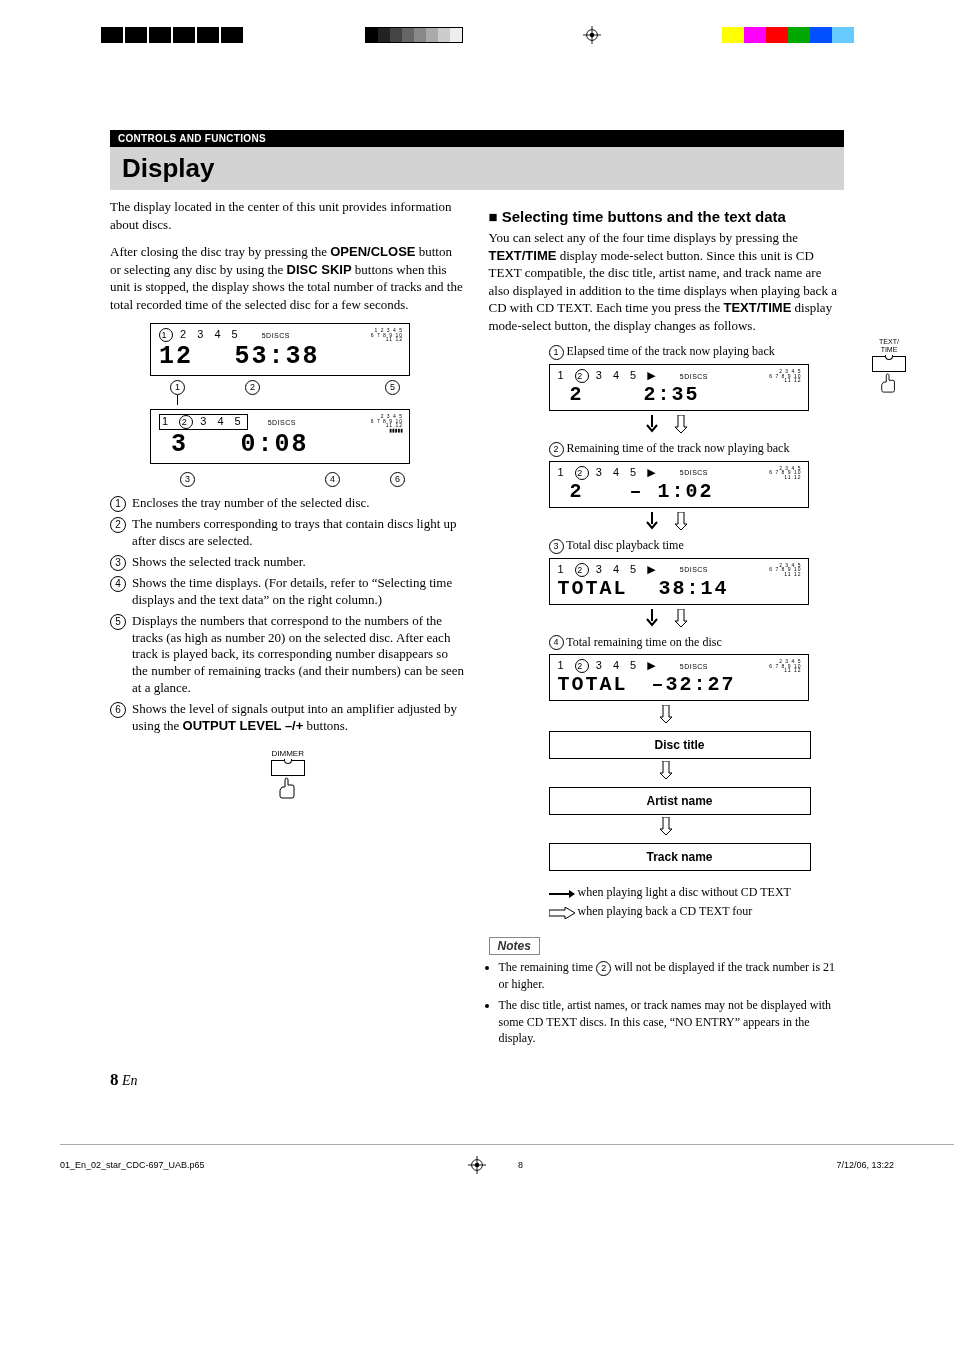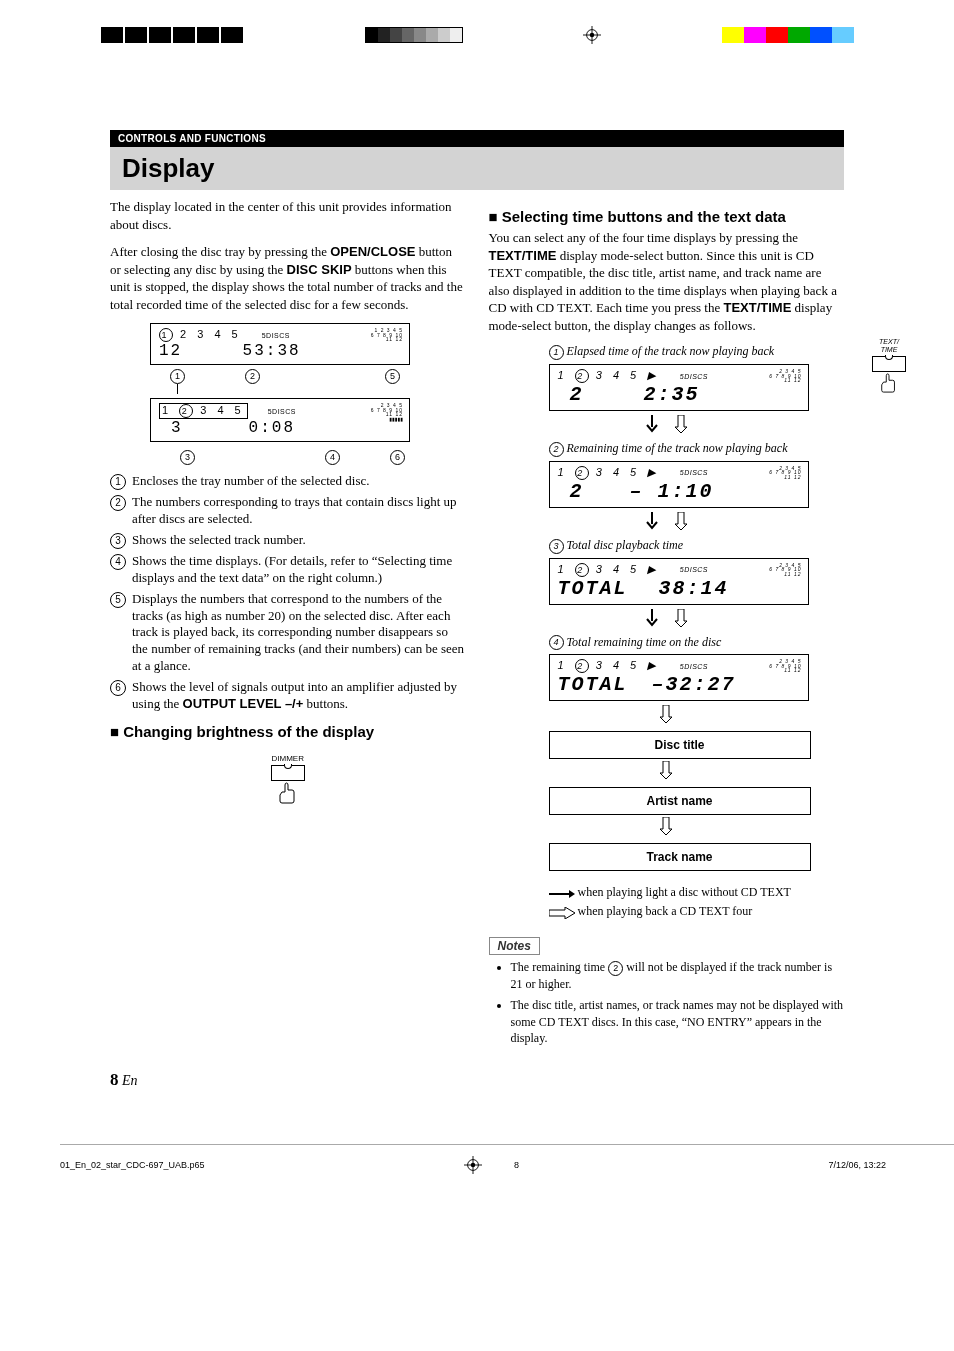--- a/index.html
+++ b/index.html
@@ -85,21 +85,21 @@
     width: 260px;
     box-sizing: border-box;
     position: relative;
   }
   .lcd-row1 { display:flex; align-items:center; gap: 20px; font-size:10px; }
   .lcd-discs { letter-spacing: 4px; font-size:11px;}
   .lcd-circled { border: 1px solid #000; border-radius: 50%; display:inline-block; width:12px; height:12px; line-height:12px; text-align:center; font-size:9px;}
   .lcd-label { font-size: 7px; letter-spacing:0.5px;}
   .lcd-small-grid { font-size: 5px; line-height:0.9; letter-spacing:1px; text-align:right; position:absolute; right:6px; top:4px;}
   .lcd-row2 { display:flex; align-items:baseline; justify-content:space-between;}
-  .seven-seg { font-family: "Courier New", monospace; font-size: 16px; letter-spacing:2px; font-weight:normal;}
+  .seven-seg { font-family: "Courier New", monospace; font-size: 25px; letter-spacing:2px; font-weight:bold;}
   .seven-seg-sm { font-family: "Courier New", monospace; font-size: 20px; letter-spacing:2px; font-weight:bold;}
   ol.circled {
     list-style: none;
     padding: 0;
     margin: 8px 0;
     counter-reset: item;
   }
   ol.circled > li {
     counter-increment: item;
     padding-left: 22px;
@@ -151,21 +151,20 @@
     background:#fff;
   }
   .hand {
     font-size: 20px;
     text-align:center;
     line-height:1;
   }
   .time-block {
     margin: 4px 0 4px 60px;
     position: relative;
-    font-style: italic;
   }
   .time-label {
     margin: 0 0 2px 0;
     font-size:12px;
   }
   .down-arrows {
     text-align:center;
     margin: 4px 0;
   }
   .down-arrows svg { margin: 0 6px;}
@@ -207,35 +206,35 @@
   .legend div { margin: 4px 0;}
   .notes-title {
     font-family: Arial; font-weight:bold; font-style:italic;
     border:1px solid #888; color:#333;
     display:inline-block;
     padding:1px 8px;
     font-size:12px;
     margin: 14px 0 4px 0;
   }
   ul.notes {
-    margin:0 0 0 22px; padding:0;
+    margin:0 0 0 10px; padding:0;
     font-size:12px;
     line-height:1.4;
   }
   ul.notes li { margin-bottom:4px;}
   .page-num {
     position:absolute;
     bottom: 110px;
     left: 110px;
     font-size:14px;
   }
   .page-num b { font-size:17px;}
   .footer {
     position:absolute;
-    bottom:30px; left:0; right:8px;
+    bottom:30px; left:0; right:0;
     display:flex;
     justify-content:space-between;
     align-items:center;
     padding: 0 60px;
     font-size:9px;
     font-family: Arial;
   }
   .footer .line { border-top:1px solid #aaa; width:100%; position:absolute; top:-16px;}
   .footer .register-mark { margin: 0 auto;}
   .callouts {
@@ -356,21 +355,20 @@
           <li>Encloses the tray number of the selected disc.</li>
           <li>The numbers corresponding to trays that contain discs light up after discs are selected.</li>
           <li>Shows the selected track number.</li>
           <li>Shows the time displays. (For details, refer to “Selecting time displays and the text data” on the right column.)</li>
           <li>Displays the numbers that correspond to the numbers of the tracks (as high as number 20) on the selected disc. After each track is played back, its corresponding number disappears so the number of remaining tracks (and their numbers) can be seen at a glance.</li>
           <li>
             <span>Shows the level of signals output into an amplifier adjusted by using the </span><b class="sans">OUTPUT LEVEL –/+</b><span> buttons.</span>
           </li>
         </ol>
 
-        <div class="sub-heading">Changing brightness of the display</div>
 
         <div class="dimmer-box">
           <div>DIMMER</div>
           <div class="btn"></div>
           <div class="hand">
             <svg width="22" height="24" viewBox="0 0 22 24">
                 <path d="M8 4 v7 h-3 l-2 3 v6 q0 2 2 2 h10 q2 0 2-2 v-9 q0-2-2-2 h-4 v-5 q0-2-1.5-2 t-1.5 2" fill="#fff" stroke="#000"></path>
               </svg>
           </div>
         </div>
@@ -429,21 +427,21 @@
               <span class="lcd-discs"><span>1</span> <span class="lcd-circled">2</span> <span>3 4 5</span> <span>▶</span></span>
               <span class="lcd-label">5DISCS</span>
             </div>
             <div class="lcd-small-grid">
                 <div>2 3 4 5</div>
                 <div>6 7 8 9 10</div>
                 <div>11 12</div>
               </div>
             <div class="lcd-row2">
               <span class="seven-seg-sm" style="margin-left:12px">2</span>
-              <span class="seven-seg-sm">–  1:10</span>
+              <span class="seven-seg-sm">–  1:02</span>
               <span style="width:40px"></span>
             </div>
           </div>
         </div>
         <div class="down-arrows">
           <svg width="14" height="18">
               <path d="M7 0 v12 M2 10 l5 6 l5 -6" stroke="#000" fill="none" stroke-width="2"></path>
             </svg>
           <svg width="14" height="18">
               <path d="M4 0 v12 h-3 l6 6 l6 -6 h-3 v-12 z" stroke="#000" fill="#fff"></path>

